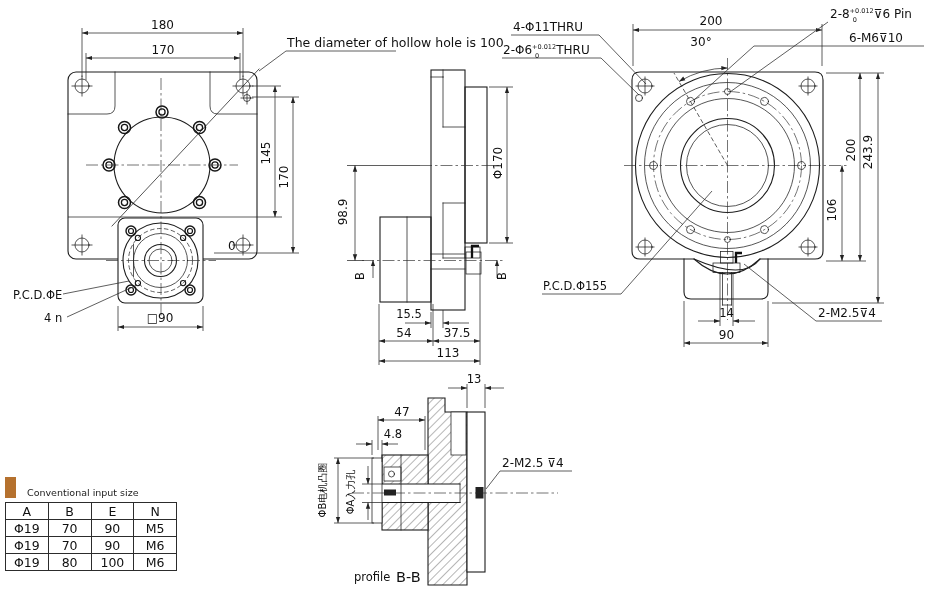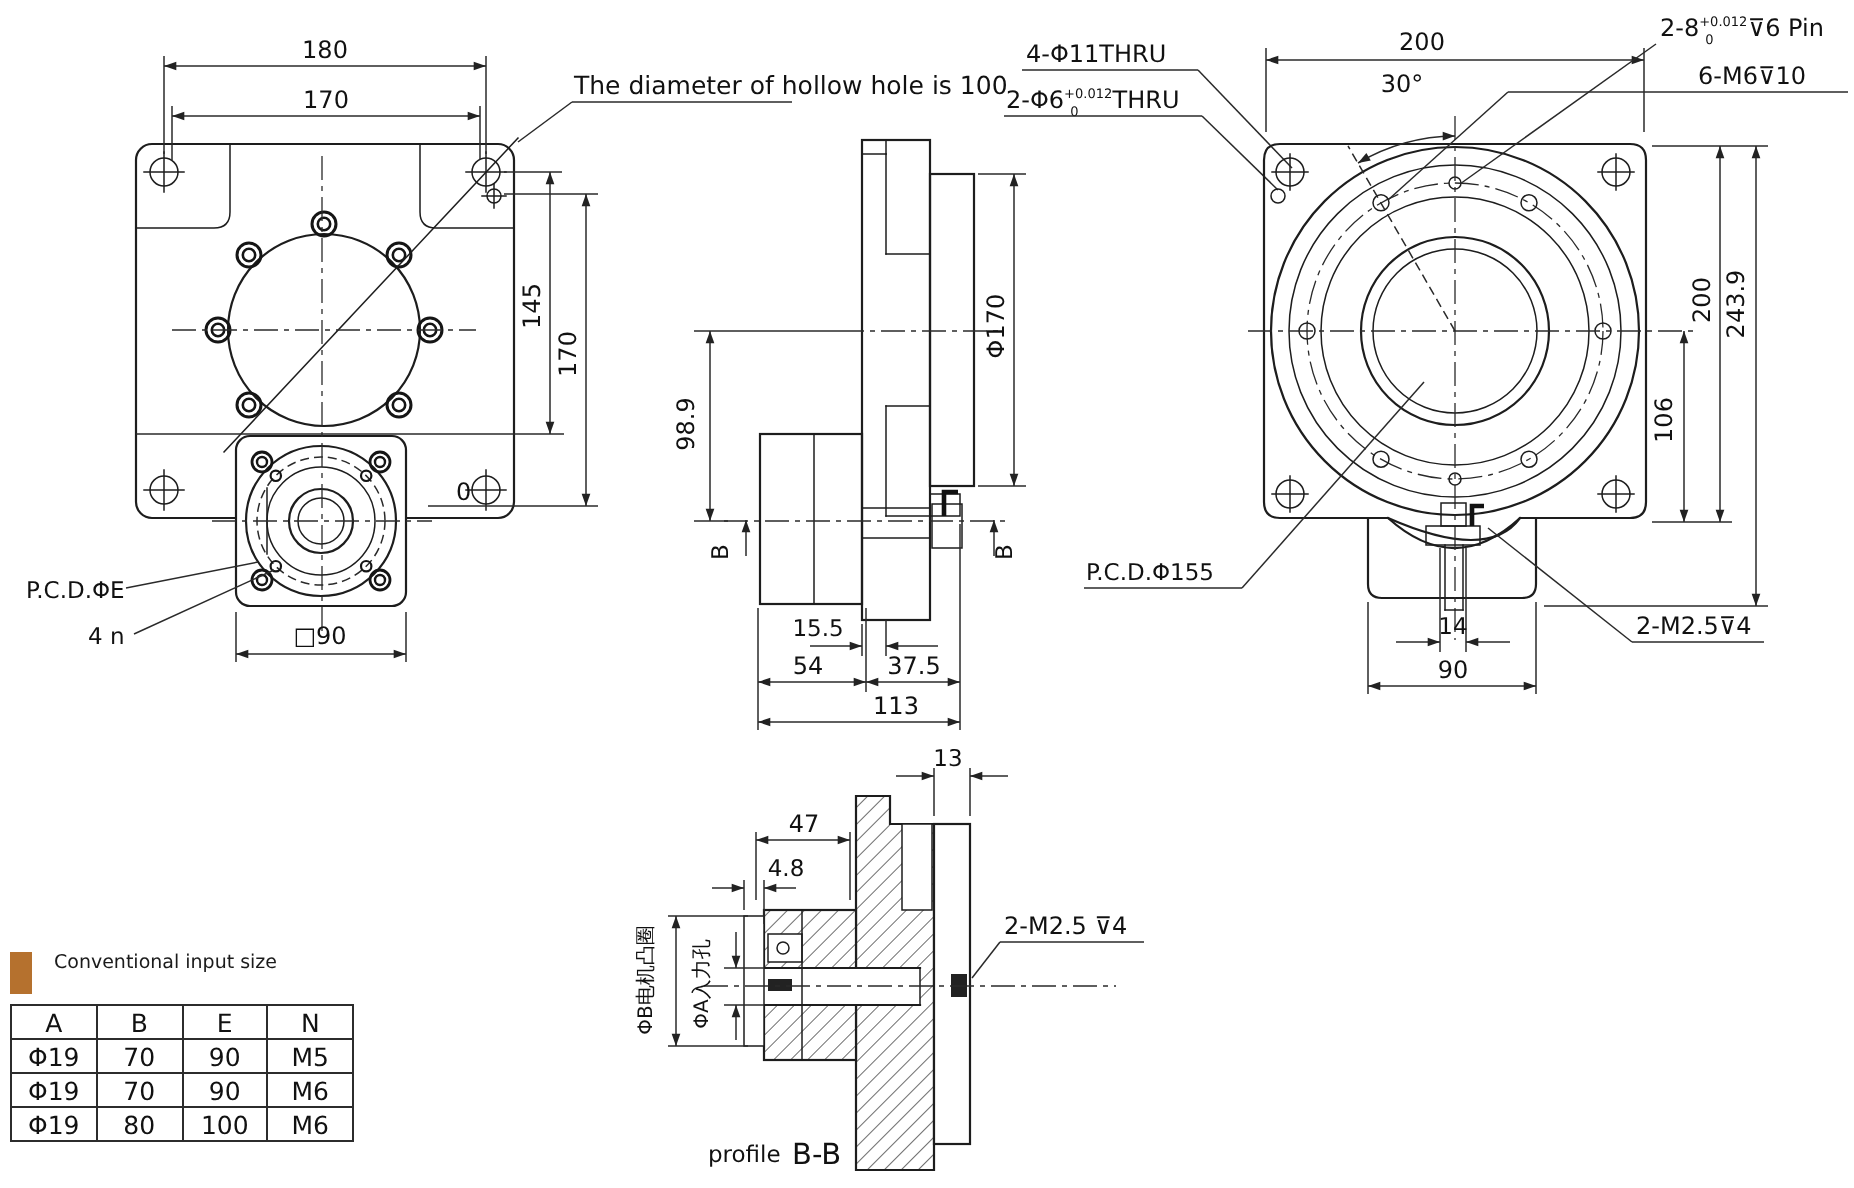--- a/index.html
+++ b/index.html
@@ -10,21 +10,21 @@
   .lt{stroke-width:0.75;}
   .dm{fill:none;stroke:#2a2a2a;stroke-width:0.75;}
   .cl{fill:none;stroke:#2a2a2a;stroke-width:0.65;stroke-dasharray:12 3 2.5 3;}
   .dsh{stroke-dasharray:4.5 2.5;}
   .thk{fill:none;stroke:#111;stroke-width:2.3;}
   .wfill{fill:#fff;}
   .t12{font-size:12px;} .t11{font-size:11.5px;} .t10{font-size:10px;} .t13{font-size:12.5px;} .t14{font-size:14.5px;}
   .mid{text-anchor:middle;}
   
   #spec{position:absolute;left:5px;top:476px;width:178px;}
-  #spec .legend{display:flex;align-items:flex-start;gap:11px;height:22px;}
+  #spec .legend{display:flex;align-items:flex-end;gap:11px;height:22px;}
   #spec .marker{width:11px;height:21px;}
   #spec .legend span{font-size:9.5px;color:#1b1b1b;}
   #spec table{border-collapse:collapse;width:172px;margin-top:4px;table-layout:fixed;background:#fff;}
   #spec td,#spec th{border:1.4px solid #2c2c2c;text-align:center;font-size:12.5px;font-weight:400;
                     height:15px;padding:0.5px 0;color:#111;}
 </style>
 </head>
 <body>
 
 <div id="stage">

